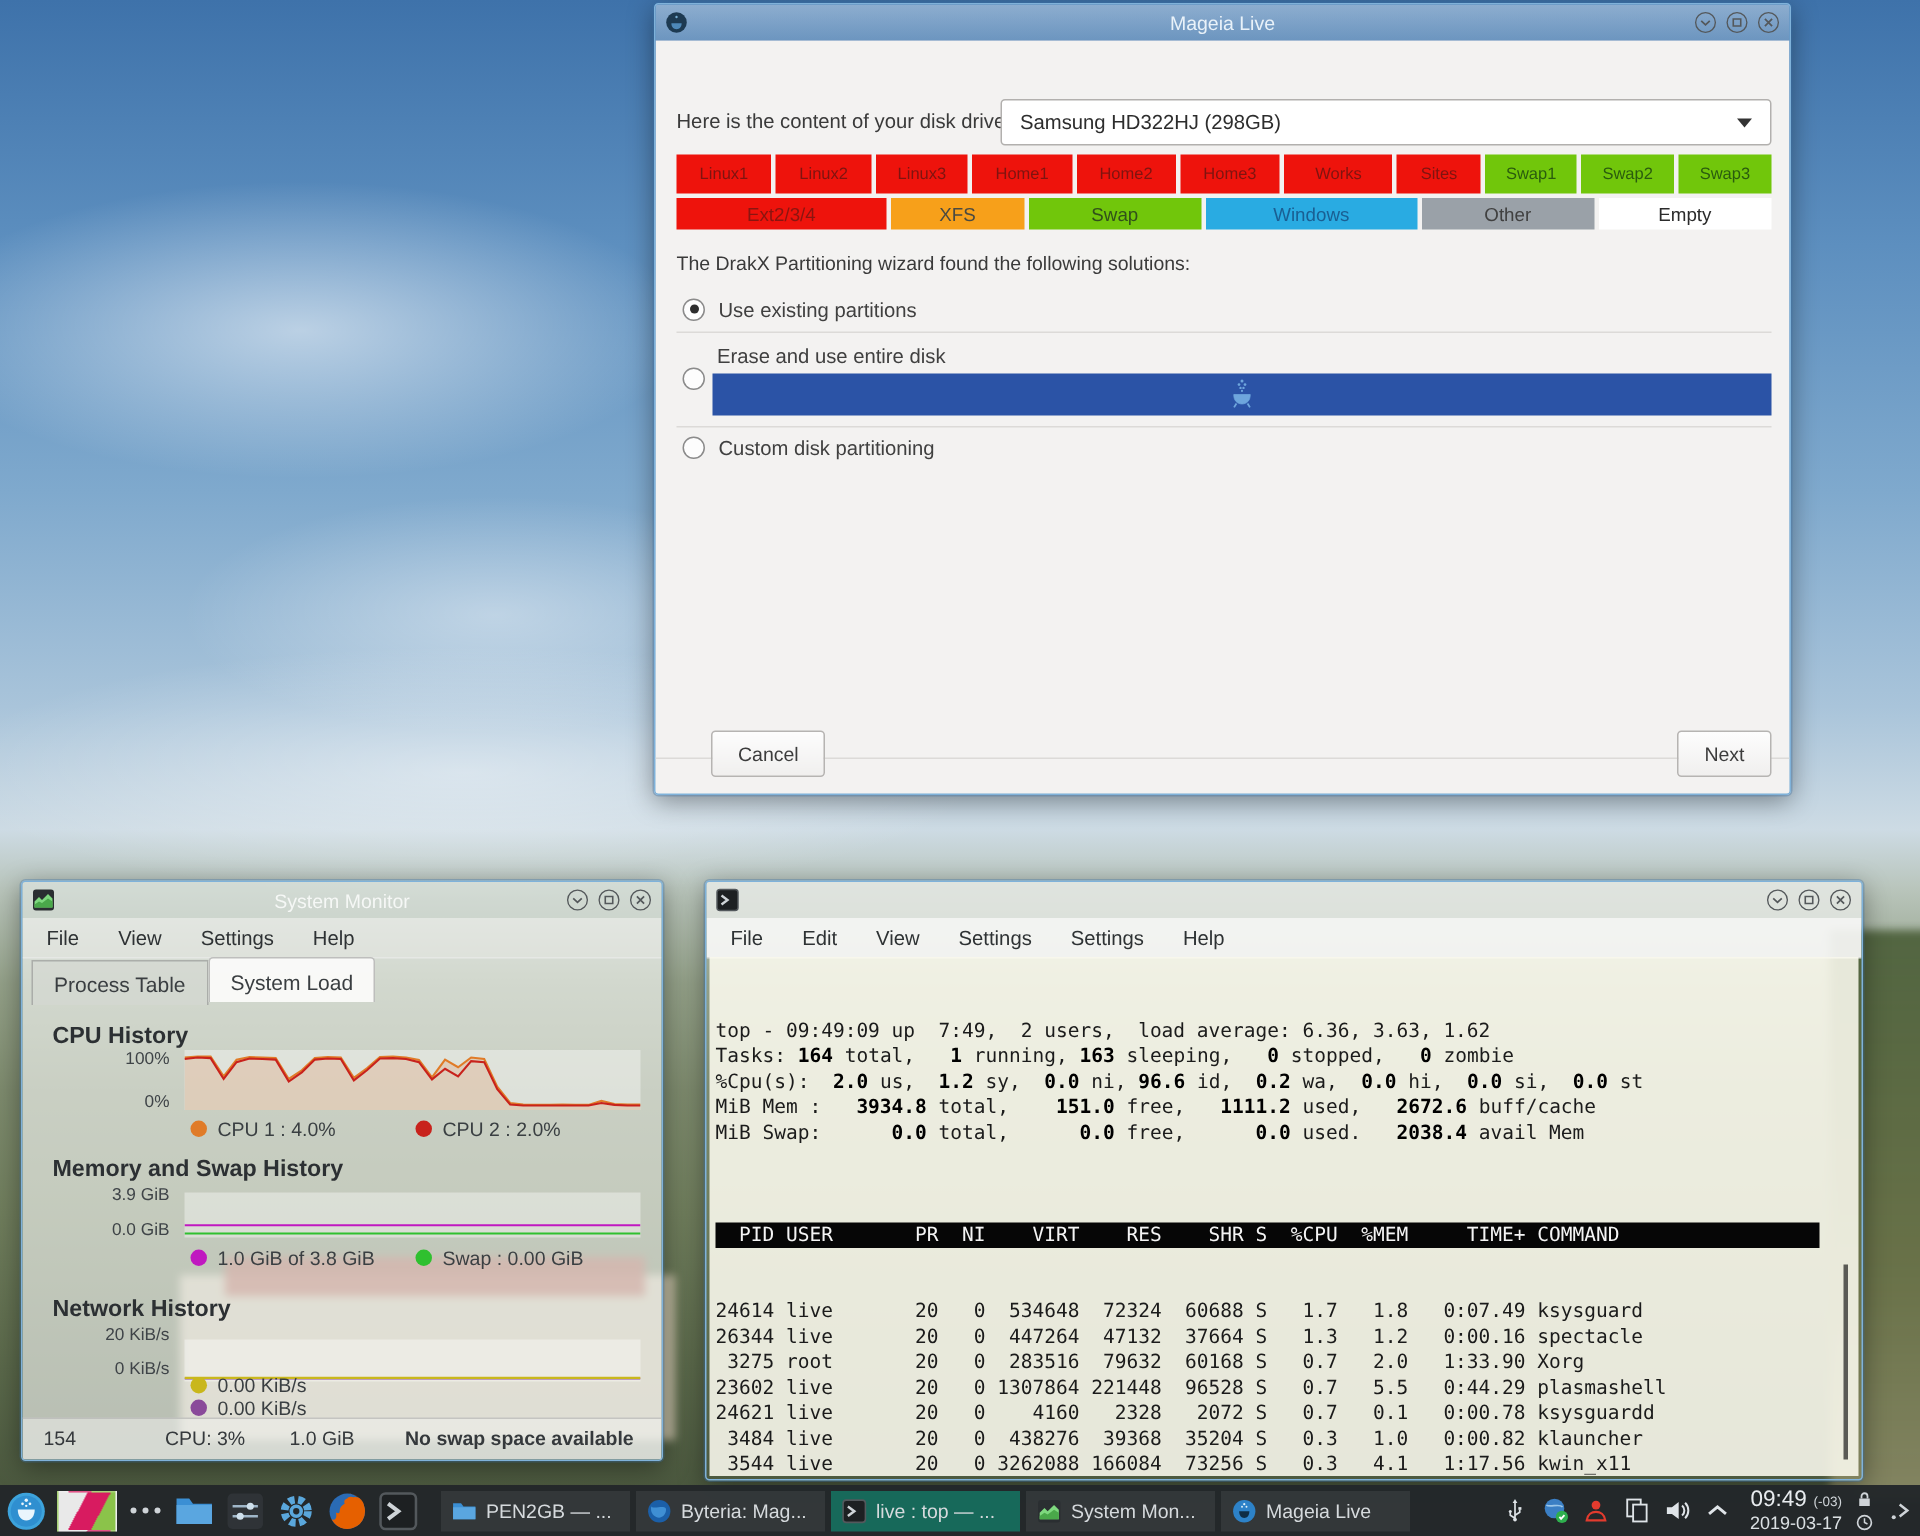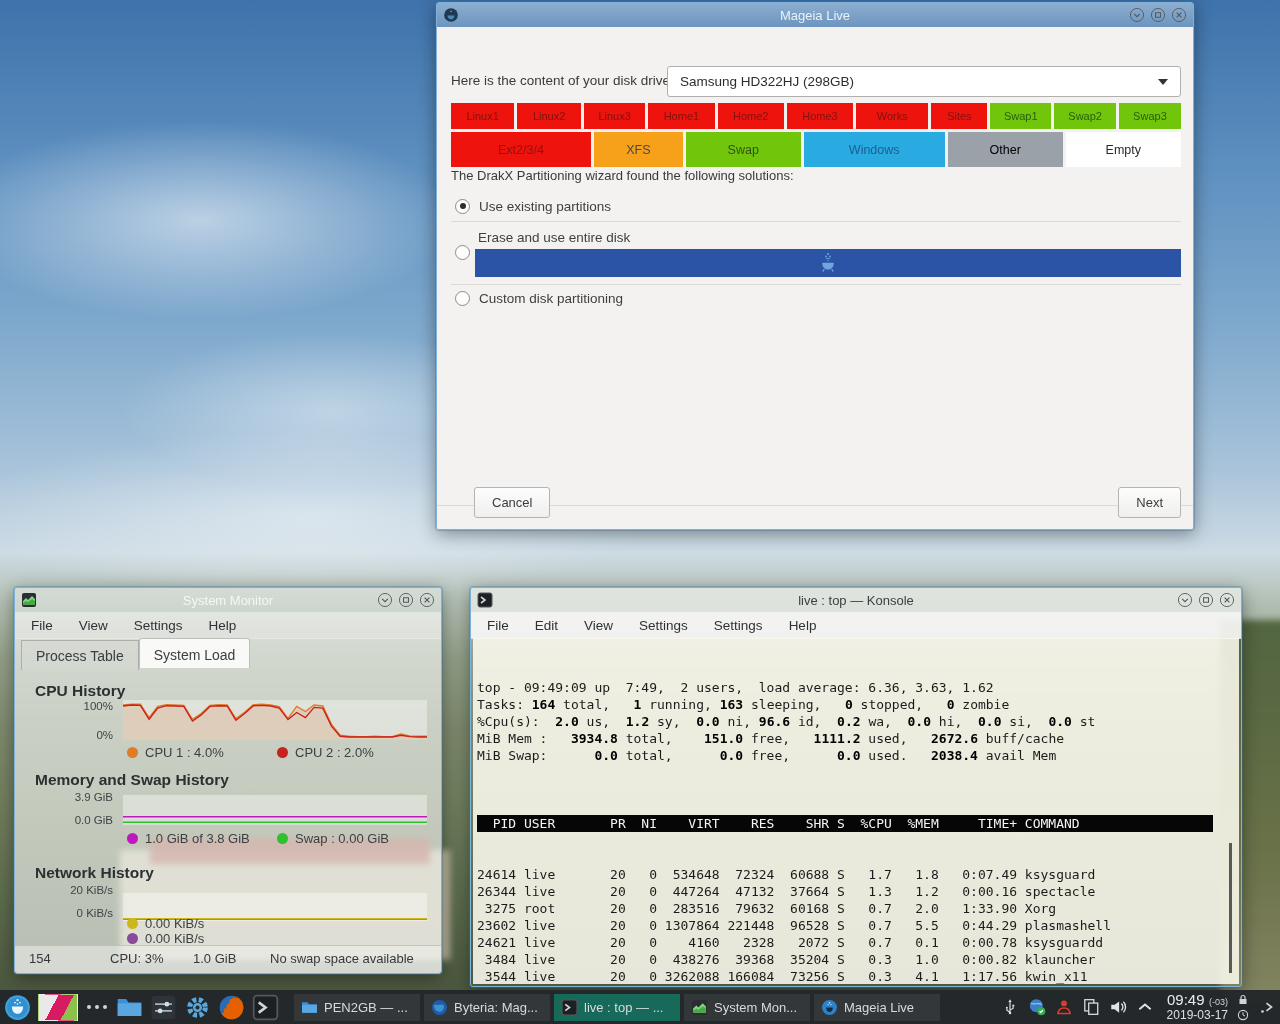--- a/index.html
+++ b/index.html
@@ -38,21 +38,21 @@
   .mg-body{position:absolute;inset:24px 0 0 0;background:#f3f2f1;}
   .mg-label{position:absolute;left:14px;top:46px;font-size:13.5px;color:#3a3a3a;}
   .combo{position:absolute;left:230px;right:12px;top:39px;height:31px;background:#fff;
     border:1px solid #b2b0ae;border-radius:3px;display:flex;align-items:center;
     padding:0 12px;font-size:13.5px;color:#2d2d2d;box-sizing:border-box;}
   .combo-arrow{margin-left:auto;width:0;height:0;border-left:5px solid transparent;
     border-right:5px solid transparent;border-top:6px solid #333;}
   .part-bar{position:absolute;left:14px;right:12px;top:76px;height:26px;display:flex;gap:3px;}
   .part-seg{display:flex;align-items:center;justify-content:center;font-size:11px;
     white-space:nowrap;overflow:hidden;}
-  .fs-legend{position:absolute;left:14px;right:12px;top:105px;height:35px;display:flex;gap:3px;}
+  .fs-legend{position:absolute;left:14px;right:12px;top:105px;height:21px;display:flex;gap:3px;}
   .leg-seg{display:flex;align-items:center;justify-content:center;font-size:12.5px;}
   .wizard-text{position:absolute;left:14px;top:141px;font-size:13px;color:#3a3a3a;}
   .option{position:absolute;left:18px;display:flex;align-items:center;gap:9px;height:22px;}
   .opt1{top:168px;}
   .opt3{top:260px;}
   .opt-label{font-size:13.5px;color:#404040;}
   .lbl-erase{position:absolute;left:41px;top:203px;}
   .radio{width:15px;height:15px;border:1px solid #8b8b8b;border-radius:50%;
     background:#fdfdfd;box-sizing:border-box;position:relative;flex:none;}
   .radio.sel::after{content:"";position:absolute;left:3.5px;top:3.5px;width:6px;height:6px;
@@ -93,21 +93,21 @@
   .g-mem{top:207px;height:30px;}
   .g-net{top:305px;height:28px;}
   .sm-legend{position:absolute;left:112px;display:flex;}
   #leg-cpu{top:157px;}#leg-memory{top:243px;}#leg-network{top:328px;flex-direction:column;}
   .leg-item{display:inline-flex;align-items:center;gap:7px;font-size:13px;color:#3a3f42;width:150px;}
   .leg-item:last-child{width:auto;}
   .dot{width:11px;height:11px;border-radius:50%;flex:none;}
   .sm-status{position:absolute;left:0;right:0;bottom:0;height:27px;background:rgba(243,244,242,.82);
     border-top:1px solid rgba(0,0,0,.18);font-size:13px;color:#35393c;}
   .st{position:absolute;top:5px;}
-  .st1{left:14px;}.st2{left:95px;}.st3{left:178px;}.st4{left:255px;}
+  .st1{left:14px;}.st2{left:95px;}.st3{left:178px;}.st4{left:255px;font-weight:bold;}
 
   
   .konsole{left:470px;top:587px;width:770px;height:398px;}
   .k-tb{background:rgba(233,236,232,.78);}
   .k-title{color:#3c4144;}
   .term{position:absolute;left:2px;right:2px;top:50px;bottom:2px;background:rgba(252,250,239,.88);
     font-family:"DejaVu Sans Mono",monospace;font-size:13px;line-height:17px;color:#1b1b1b;
     white-space:pre;padding:7px 0 0 4px;overflow:hidden;box-sizing:border-box;}
   .tline{height:17px;}
   .tline .b{font-weight:bold;color:#000;}
@@ -199,21 +199,21 @@
           <div class="part-seg" style="flex-grow: 65; background: rgb(238, 19, 12); color: rgb(126, 20, 16);">Sites</div>
           <div class="part-seg" style="flex-grow: 57; background: rgb(113, 198, 11); color: rgb(42, 92, 14);">Swap1</div>
           <div class="part-seg" style="flex-grow: 58; background: rgb(113, 198, 11); color: rgb(42, 92, 14);">Swap2</div>
           <div class="part-seg" style="flex-grow: 59; background: rgb(113, 198, 11); color: rgb(42, 92, 14);">Swap3</div>
         </div>
       <div class="fs-legend" id="fs-legend">
           <div class="leg-seg" style="flex-grow: 135; background: rgb(238, 19, 12); color: rgb(138, 21, 16);">Ext2/3/4</div>
           <div class="leg-seg" style="flex-grow: 93; background: rgb(247, 160, 26); color: rgb(74, 74, 66);">XFS</div>
           <div class="leg-seg" style="flex-grow: 120; background: rgb(113, 198, 11); color: rgb(49, 80, 26);">Swap</div>
           <div class="leg-seg" style="flex-grow: 130; background: rgb(41, 171, 226); color: rgb(26, 95, 147);">Windows</div>
-          <div class="leg-seg" style="flex-grow: 120; background: rgb(154, 161, 168); color: #000000;">Other</div>
+          <div class="leg-seg" style="flex-grow: 120; background: rgb(154, 161, 168); color: #404040;">Other</div>
           <div class="leg-seg" style="flex-grow: 115; background: rgb(255, 255, 255); color: rgb(43, 43, 43);">Empty</div>
         </div>
       <div class="wizard-text">The DrakX Partitioning wizard found the following solutions:</div>
 
       <div class="option opt1">
         <span class="radio sel" id="radio-0"></span>
         <span class="opt-label">Use existing partitions</span>
       </div>
       <div class="sep sep1"></div>
 
@@ -355,21 +355,20 @@
   </section>
 
   <section class="window konsole">
     <header class="titlebar k-tb">
       <span class="wicon">
           <svg viewBox="0 0 16 16">
             <rect x="1" y="1" width="14" height="14" rx="2" fill="#1d2022" stroke="#53585c" stroke-width="1"></rect>
             <path d="M4 5l4 3-4 3" stroke="#cfd4d8" stroke-width="1.6" fill="none"></path>
           </svg>
         </span>
-      <span class="tb-title k-title">live : top — Konsole</span>
       <span class="tb-btns">
           <span class="tb-btn">
             <svg viewBox="0 0 18 18">
               <circle cx="9" cy="9" r="7.4" fill="none" stroke="#54585b"></circle>
               <path d="M5.8 7.8L9 10.8l3.2-3" fill="none" stroke="#54585b" stroke-width="1.3"></path>
             </svg>
           </span>
           <span class="tb-btn">
             <svg viewBox="0 0 18 18">
               <circle cx="9" cy="9" r="7.4" fill="none" stroke="#54585b"></circle>

